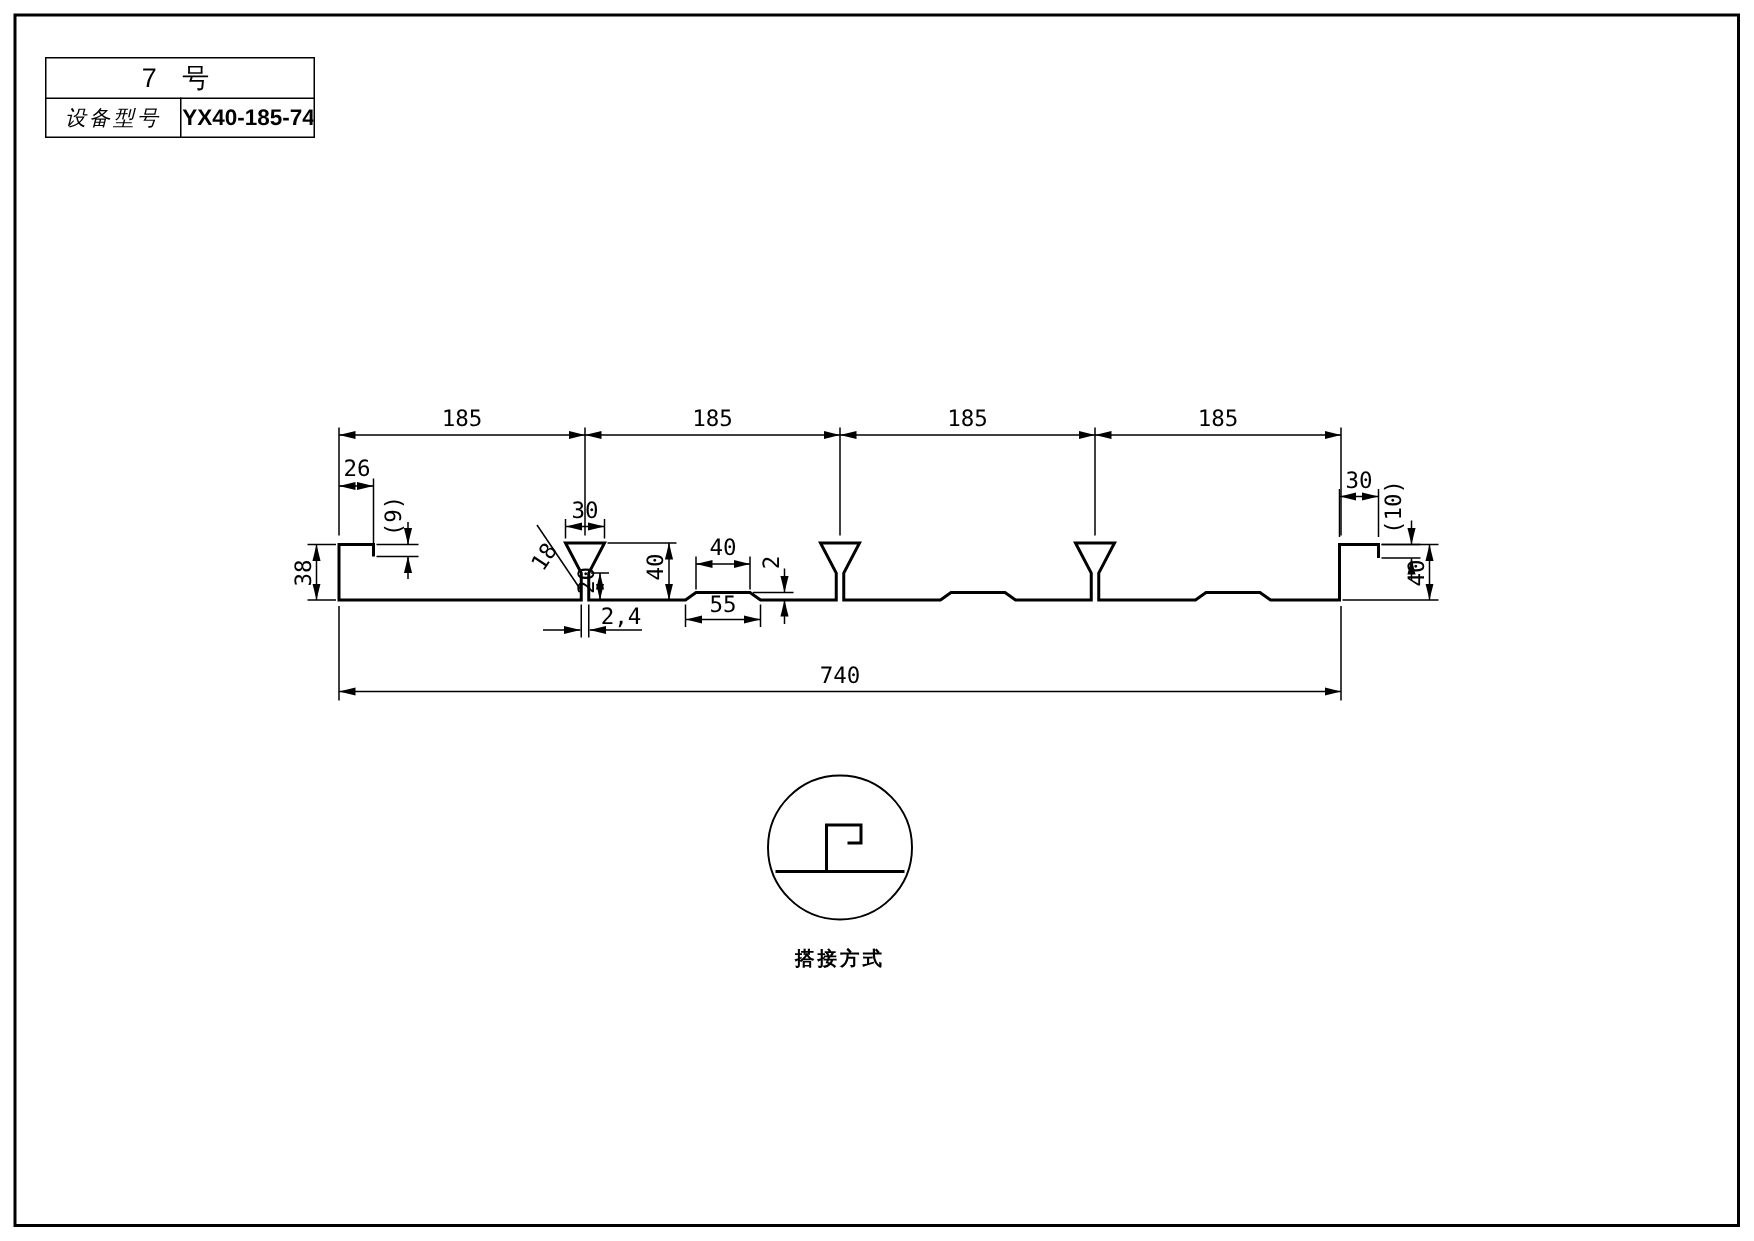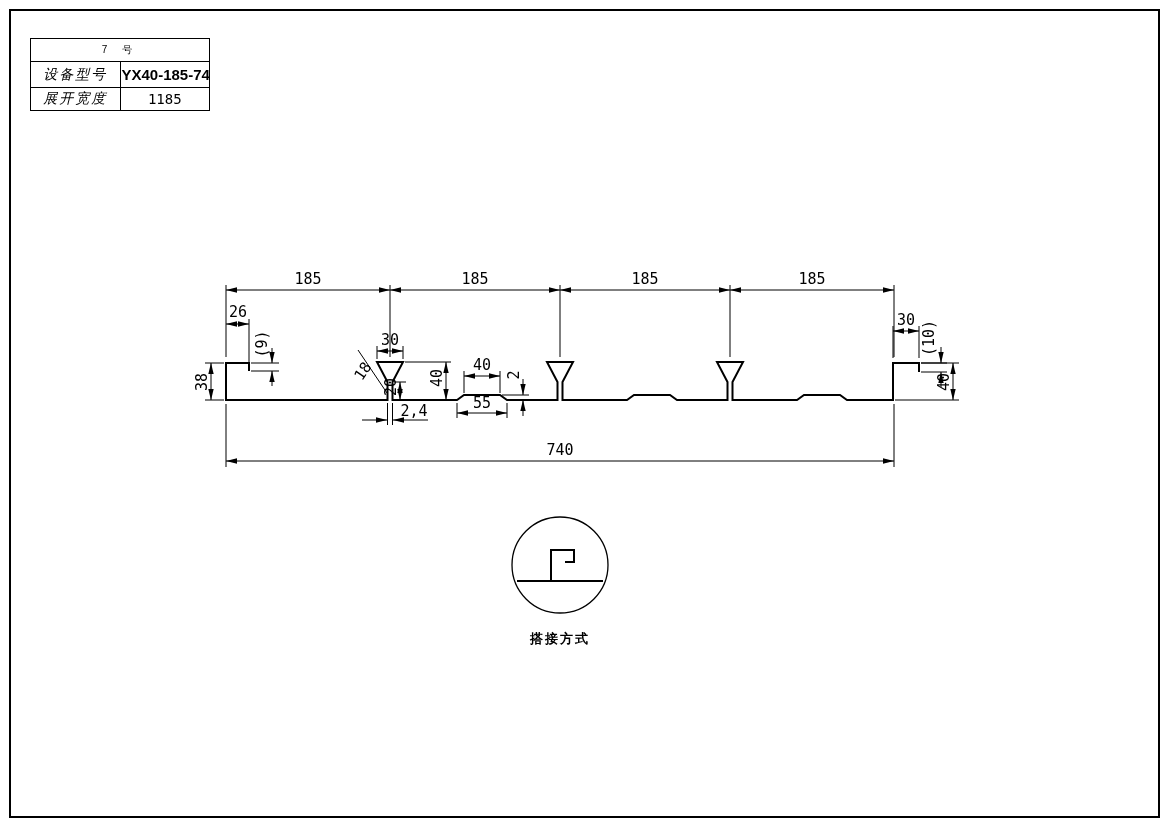--- a/index.html
+++ b/index.html
@@ -1,21 +1,21 @@
 <!DOCTYPE html>
 <html><head>
 <meta charset="utf-8">
 <style>
   html,body{margin:0;padding:0;background:#ffffff;}
   body{width:1169px;height:827px;position:relative;font-family:"Liberation Sans",sans-serif;color:#000;}
   .frame{position:absolute;left:9px;top:9px;right:9px;bottom:9px;border:2px solid #000;}
   
   table.tb{position:absolute;left:30px;top:38px;width:180px;border-collapse:collapse;table-layout:fixed;}
   table.tb td{border:1px solid #000;text-align:center;vertical-align:middle;overflow:hidden;white-space:nowrap;}
-  td.hdr{height:20px;font-size:10px;letter-spacing:6px;margin-left:29px;}
+  td.hdr{height:20px;font-size:18px;letter-spacing:6px;margin-left:29px;}
   td.lbl{width:83px;font-size:14px;letter-spacing:2px;height:20px;font-style:italic;}
   td.val{font-size:14px;font-family:"DejaVu Sans Mono",monospace;}
   td.model{font-size:15px;font-weight:bold;font-family:"Liberation Sans",sans-serif;height:23px;letter-spacing:0px;}
   
   svg{position:absolute;left:0;top:0;}
   .pf{fill:none;stroke:#000;stroke-width:2;stroke-linejoin:miter;}
   .dl{stroke:#000;stroke-width:1;fill:none;}
   .thin{stroke:#000;stroke-width:1;fill:none;}
   text.dim{font-family:"DejaVu Sans Mono",monospace;font-size:15px;fill:#000;text-anchor:middle;}
   text.cap{font-family:"Liberation Sans",sans-serif;font-size:13px;font-weight:bold;fill:#000;text-anchor:middle;letter-spacing:2px;}
@@ -26,24 +26,20 @@
 <div class="frame"></div>
 
 <table class="tb">
   <tbody>
       <tr>
     <td class="hdr" colspan="2">7 号</td>
   </tr>
   <tr>
     <td class="lbl">设备型号</td>
     <td class="val model">YX40-185-740</td>
-  </tr>
-  <tr>
-    <td class="lbl">展开宽度</td>
-    <td class="val">1185</td>
   </tr>
 </tbody>
   </table>
 
 <svg width="1169" height="827" viewBox="0 0 1169 827">
   <defs>
     <marker id="ae" markerUnits="userSpaceOnUse" markerWidth="12" markerHeight="8" refX="11" refY="4" orient="auto">
       <path d="M0,1.3 L11,4 L0,6.7 Z" fill="#000"></path>
     </marker>
     <marker id="as" markerUnits="userSpaceOnUse" markerWidth="12" markerHeight="8" refX="0" refY="4" orient="auto">

